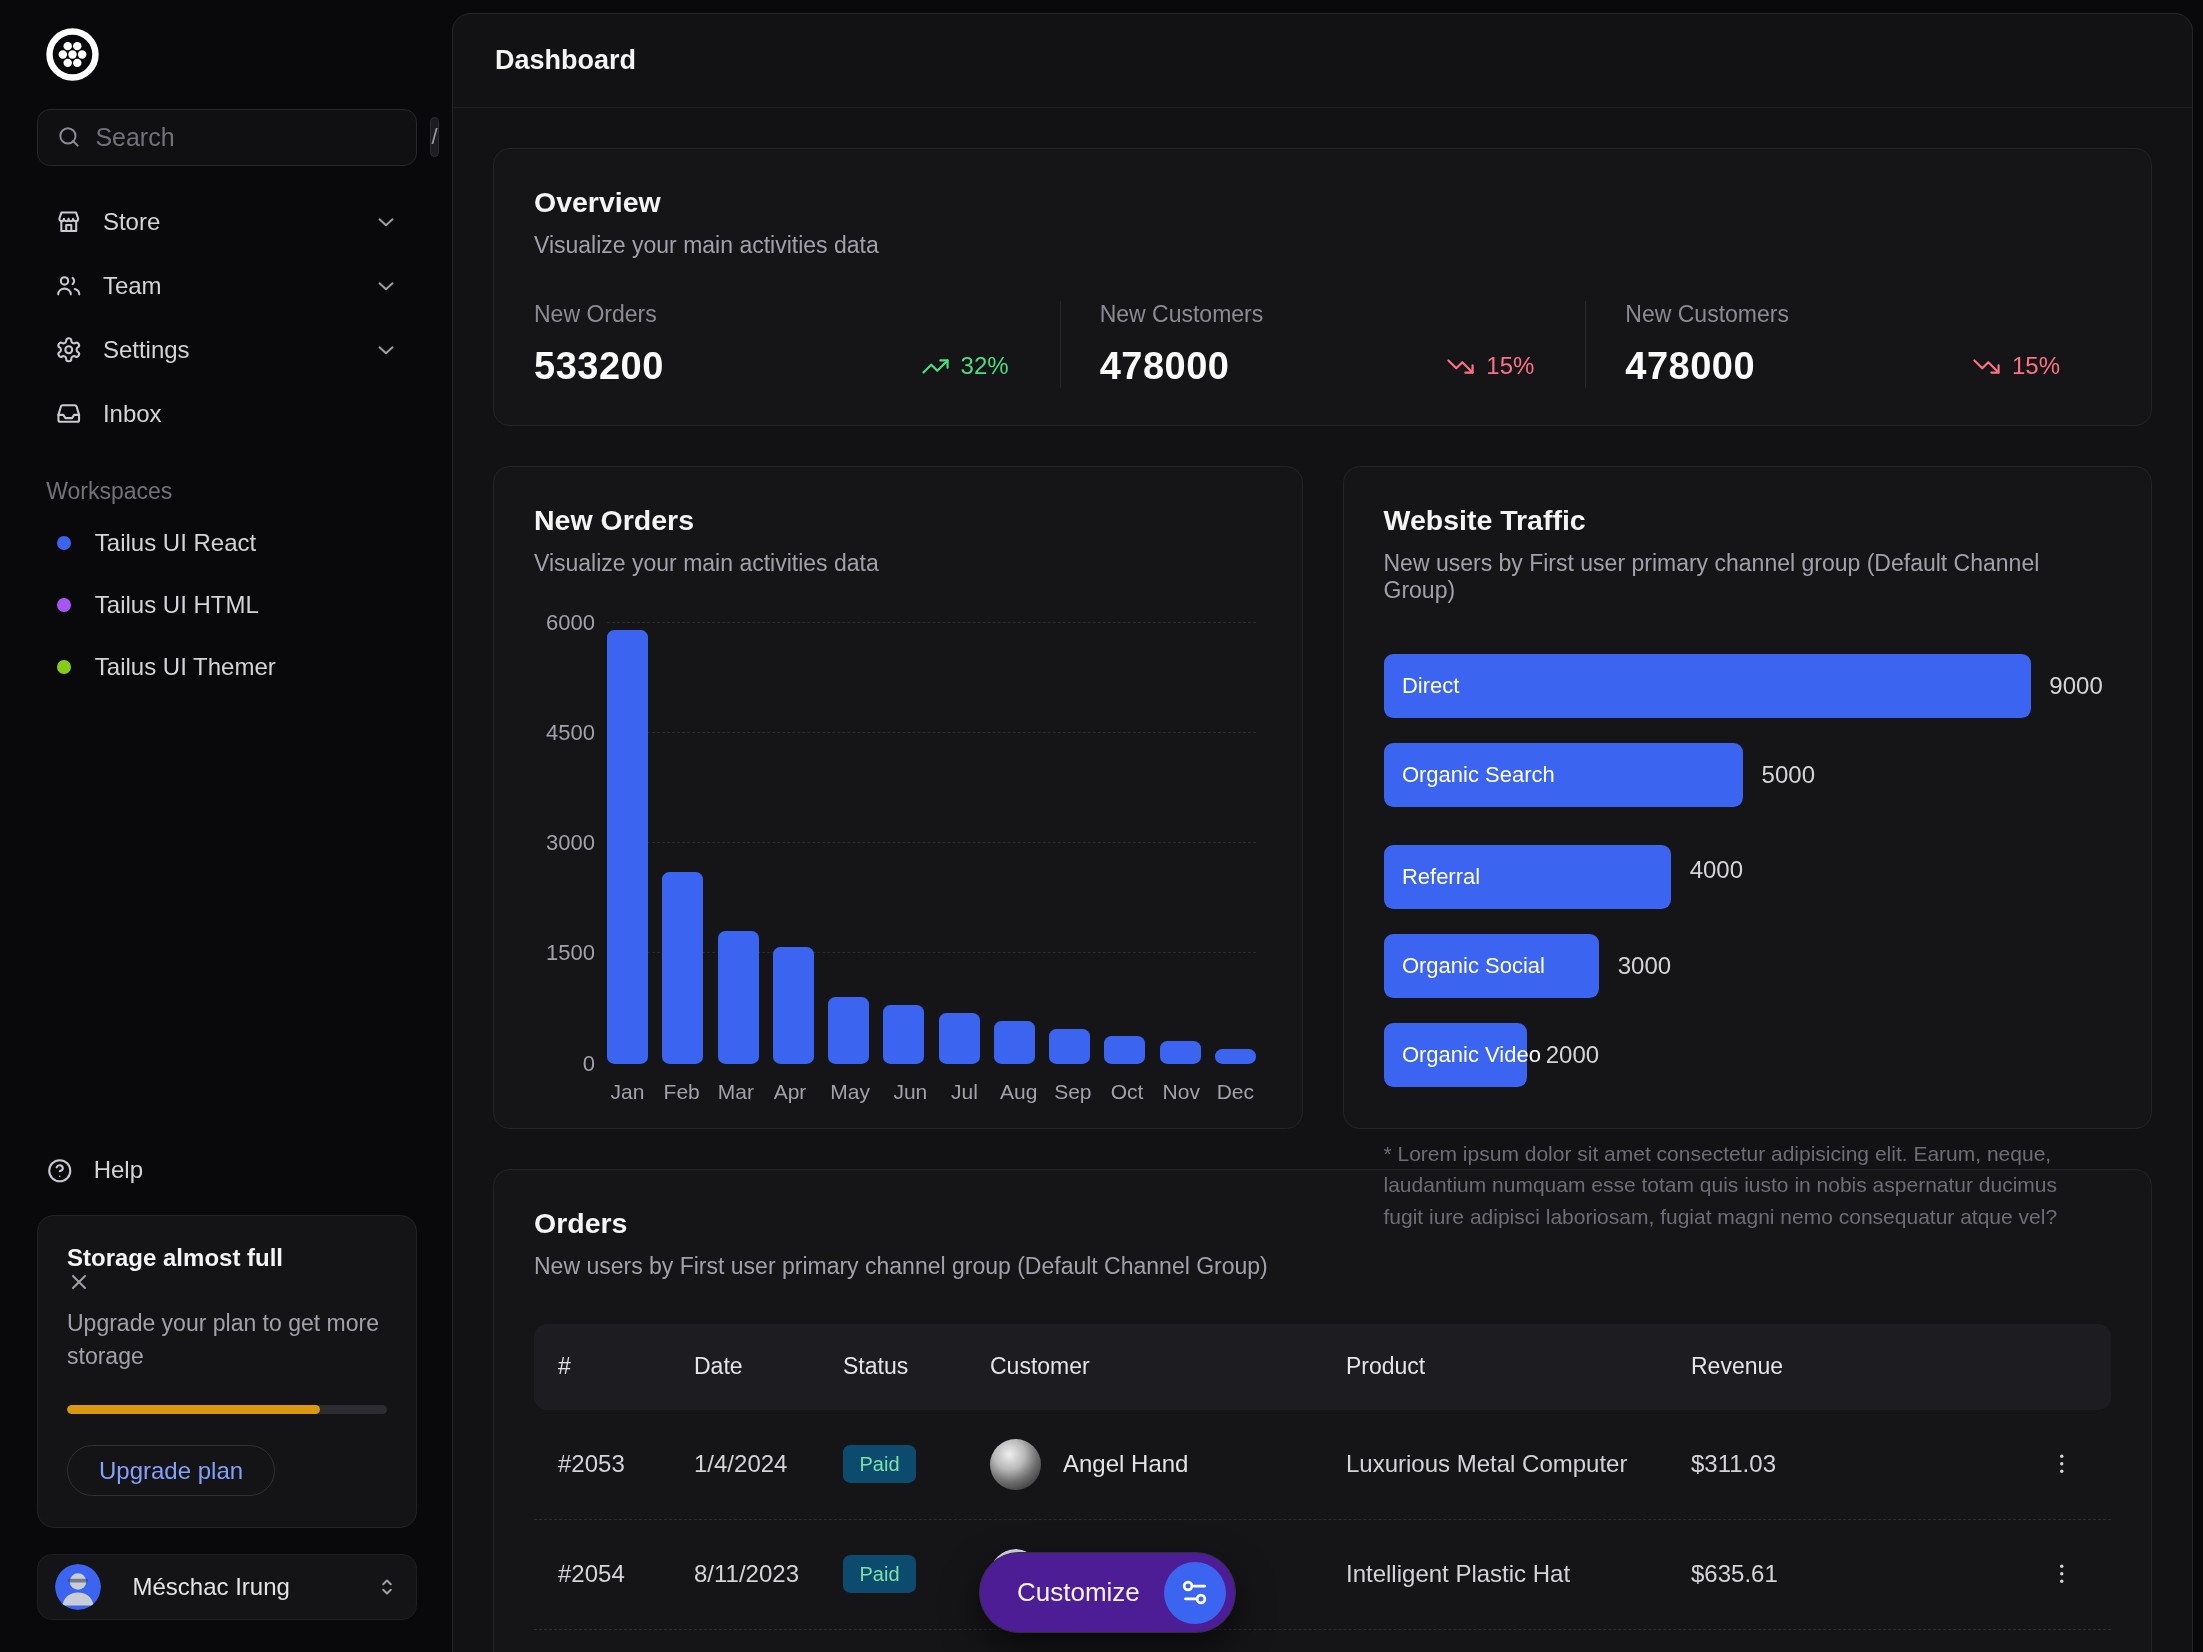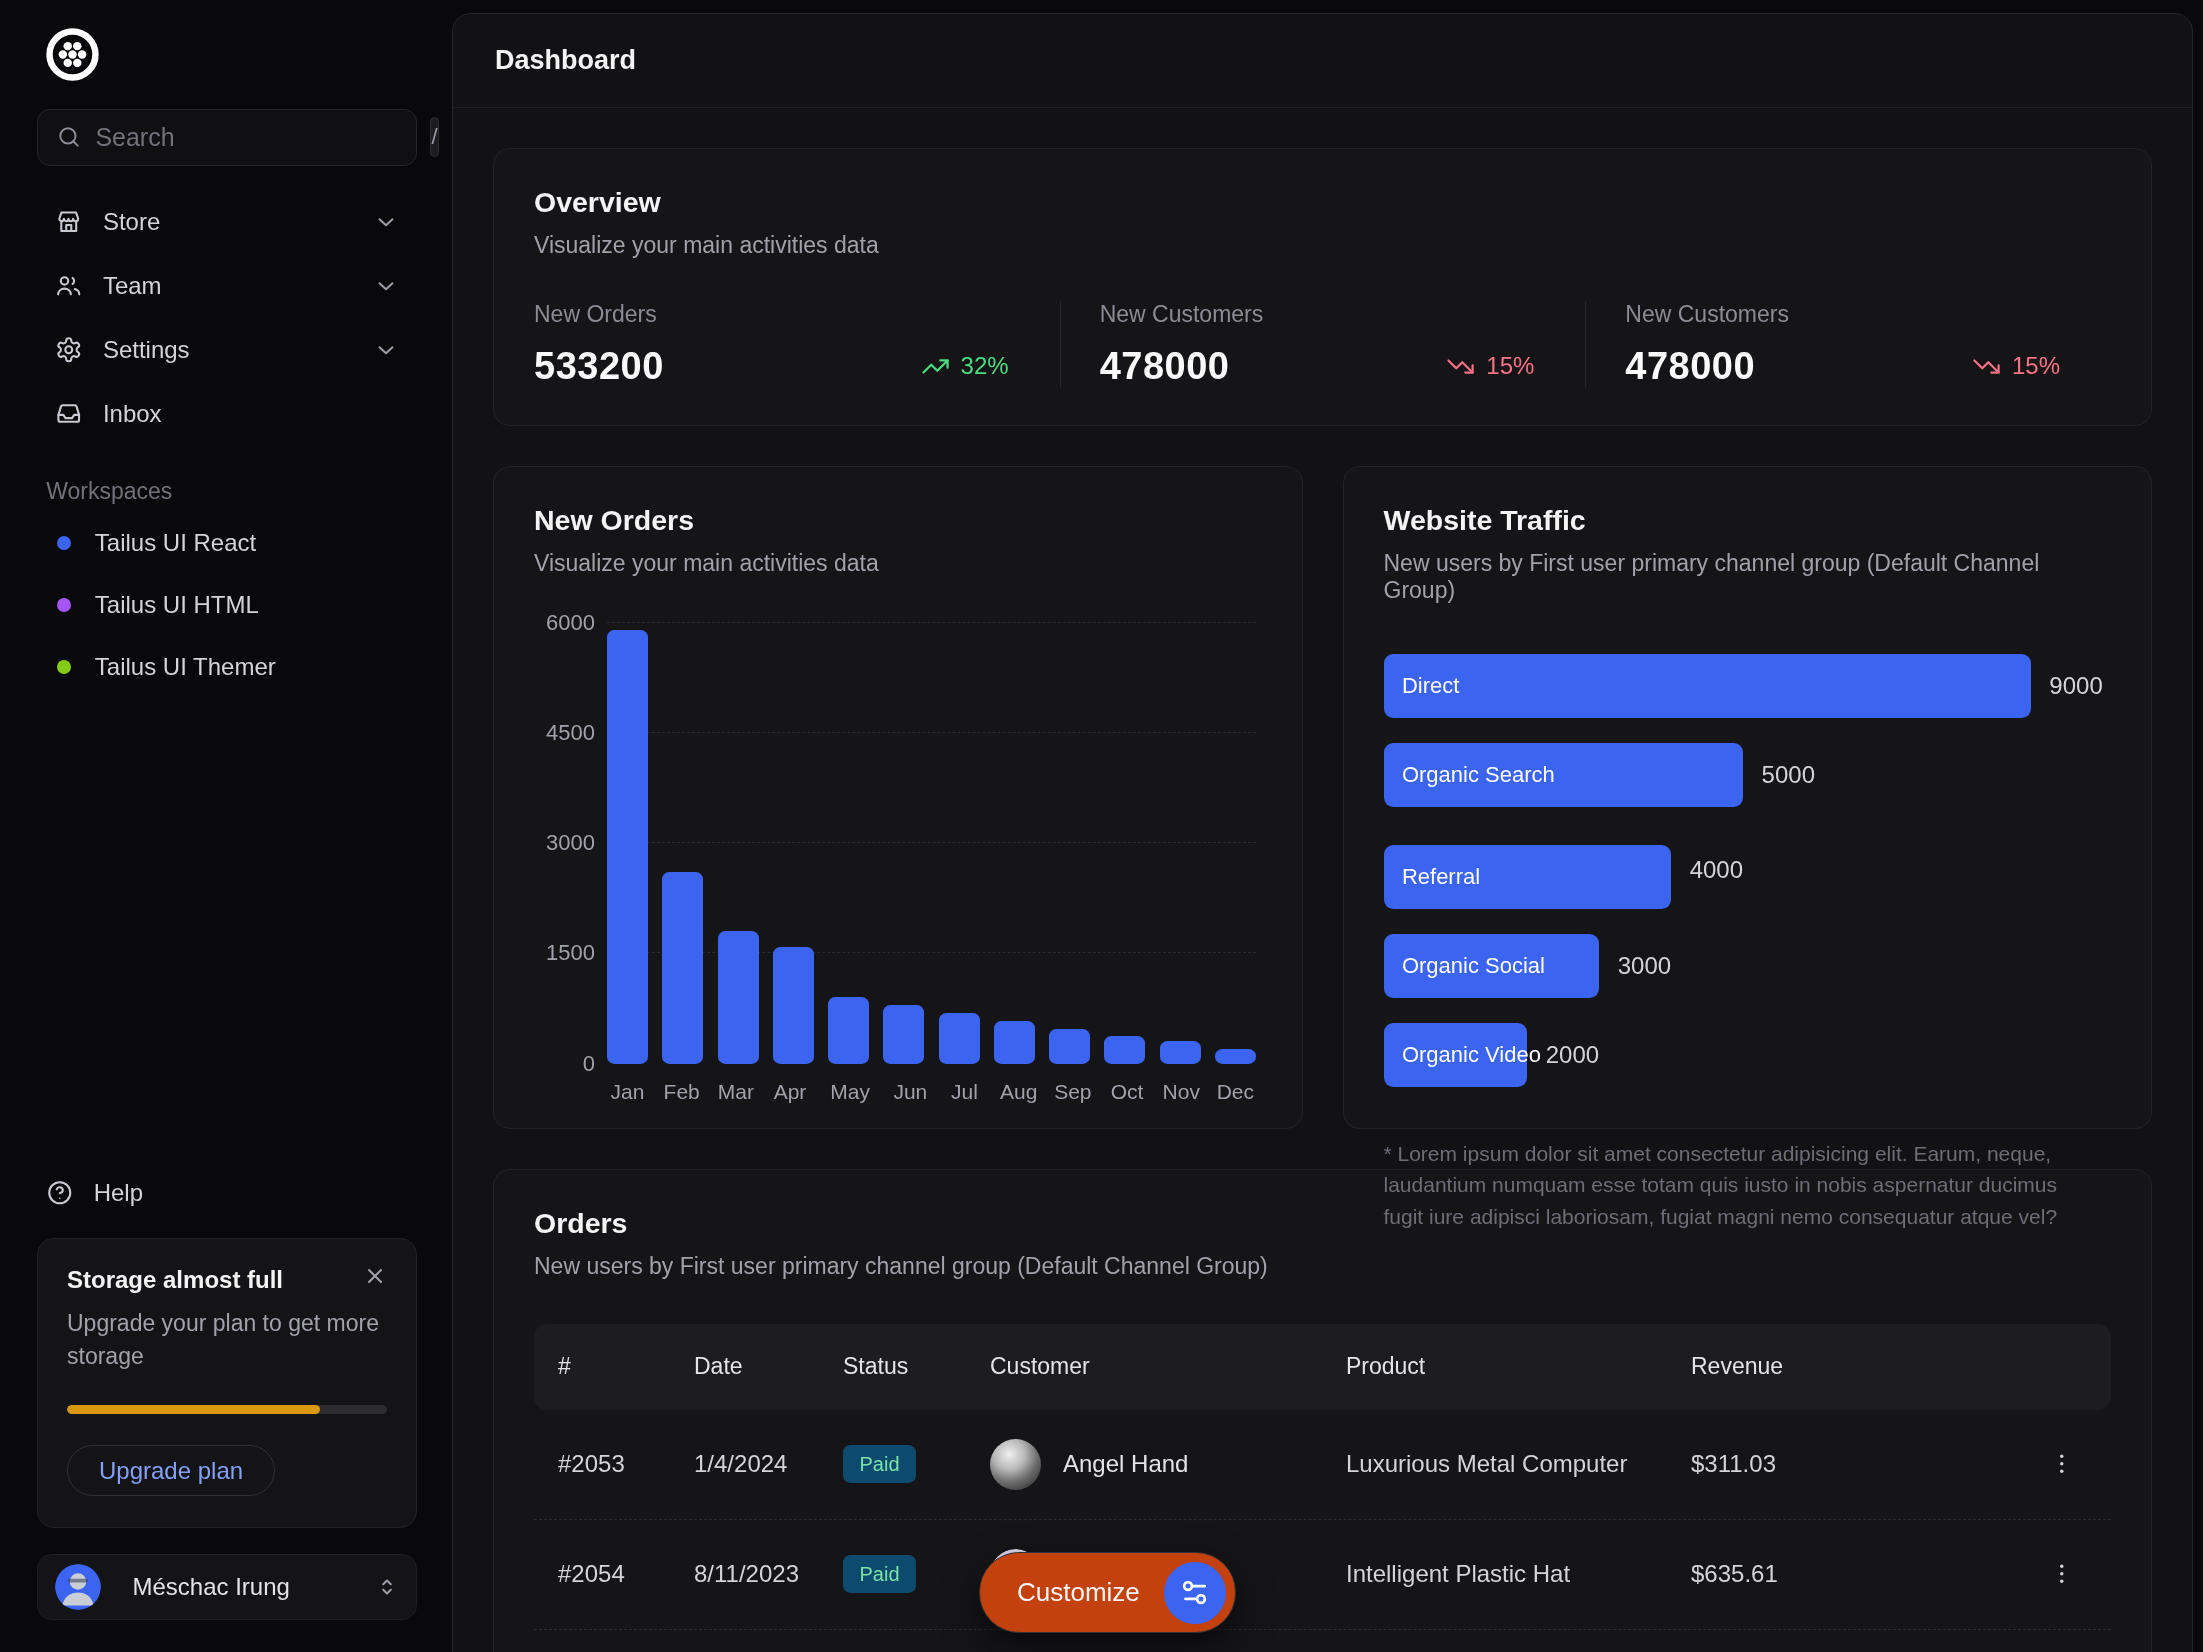--- a/index.html
+++ b/index.html
@@ -30,21 +30,21 @@
   .nav-item .nicon{ color:#c9c9d1; }
   .nav-item .chev{ margin-left:auto; color:#9f9fa8; }
   .ws-label{ color:#71717a; font-size:23px; margin:31px 0 7.3px 9.2px; }
   .ws-item{ display:flex; align-items:center; gap:24px; height:62px; padding:0 20px;
     color:#d4d4d8; font-size:24px; border-radius:13px; cursor:pointer; }
   .ws-dot{ width:13.8px; height:13.8px; border-radius:50%; flex:0 0 auto; }
   .sb-spacer{ flex:1; }
   .help-row{ display:flex; align-items:center; gap:20px; color:#d4d4d8; font-size:24px;
     padding:0 9.2px; margin-bottom:31px; cursor:pointer; }
   .storage{ background:#141417; border:0.9px solid #232327; border-radius:16.5px; padding:27.5px 29px 31px; }
-  .storage-head{ display:flex; align-items:flex-start; justify-content:space-between; }
+  .storage-head{ display:flex; align-items:flex-start; justify-content:space-between;flex-direction:column; }
   .storage-title{ font-size:24px; font-weight:700; color:#f4f4f5; }
   .storage-close{ color:#a1a1aa; cursor:pointer; margin-top:-1.8px; }
   .storage-body{ color:#a1a1aa; font-size:23px; line-height:1.45; margin-top:13px; }
   .progress{ margin-top:31px; height:9.2px; border-radius:4.6px; background:#2c2c31; overflow:hidden; }
   .progress-fill{ height:100%; border-radius:4.6px; }
   .upgrade-btn{ margin-top:31px; display:inline-flex; align-items:center; justify-content:center;
     height:51px; padding:0 31px; border-radius:26px; border:0.9px solid #2f2f35; background:transparent;
     color:#84a0fa; font-size:24px; font-family:inherit; cursor:pointer; }
   .user-row{ margin-top:26px; display:flex; align-items:center; gap:32px; height:66px;
     background:#141417; border:0.9px solid #1f1f23; border-radius:14.7px; padding:0 16.5px; cursor:pointer; }
@@ -108,21 +108,21 @@
   .tbl-row:last-child{ border-bottom:none; }
   .badge{ display:inline-flex; align-items:center; justify-content:center; background:#0c4a6e;
     color:#7ee2a8; font-size:20px; border-radius:7.3px; padding:7.3px 16.5px; }
   .cust{ display:flex; align-items:center; gap:22px; color:#e4e4e7; }
   .avatar{ width:51px; height:51px; border-radius:50%; flex:0 0 auto; overflow:hidden; }
   .photo1{ background:radial-gradient(circle at 38% 30%, #efefef 0%, #b9b9b9 32%, #6f6f6f 58%, #191919 100%); }
   .row-menu{ color:#d4d4d8; cursor:pointer; display:flex; justify-content:center; }
 
   
   .customize{ position:absolute; left:979px; top:1552px; z-index:20; display:flex; align-items:center;
-    gap:24px; height:81px; padding:0 9.2px 0 37px; border-radius:40px; background:#c2410c;
+    gap:24px; height:81px; padding:0 9.2px 0 37px; border-radius:40px; background:#4c1d95;
     border:0.9px solid #313137; box-shadow:0 14.7px 37px rgba(0,0,0,.55); cursor:pointer; }
   .customize .clabel{ font-size:26px; color:#f4f4f5; }
   .customize .cicon{ width:62px; height:62px; border-radius:50%; background:#3b64f0;
     display:flex; align-items:center; justify-content:center; color:#fff; }
 </style>
 </head>
 <body>
 
 <aside class="sidebar">
   <div class="logo">

